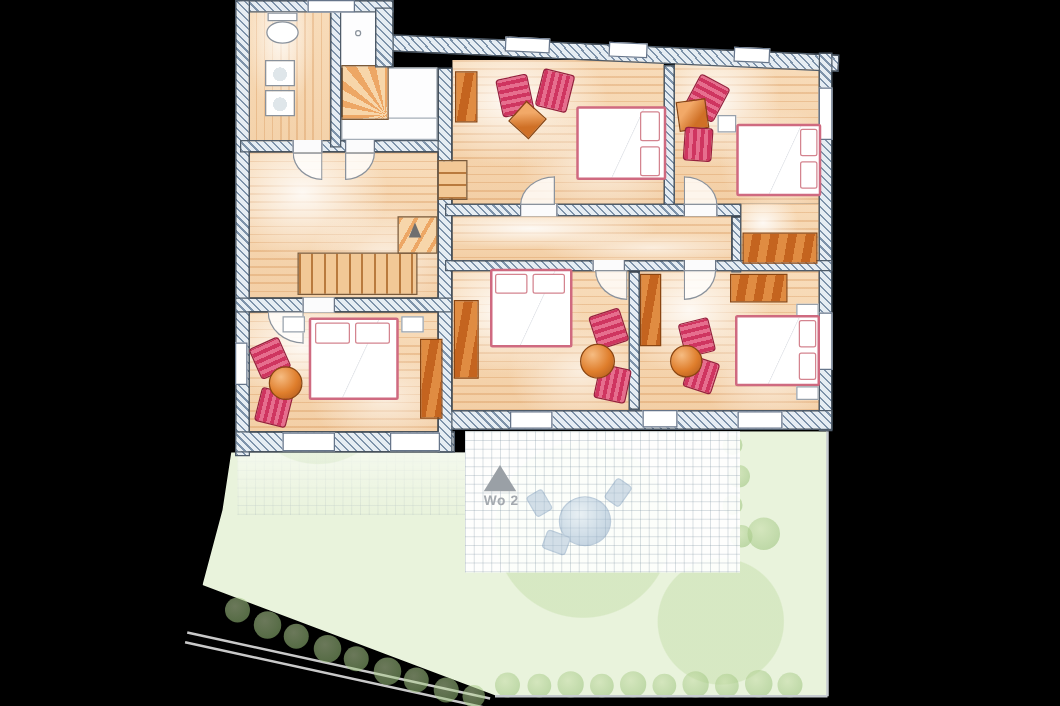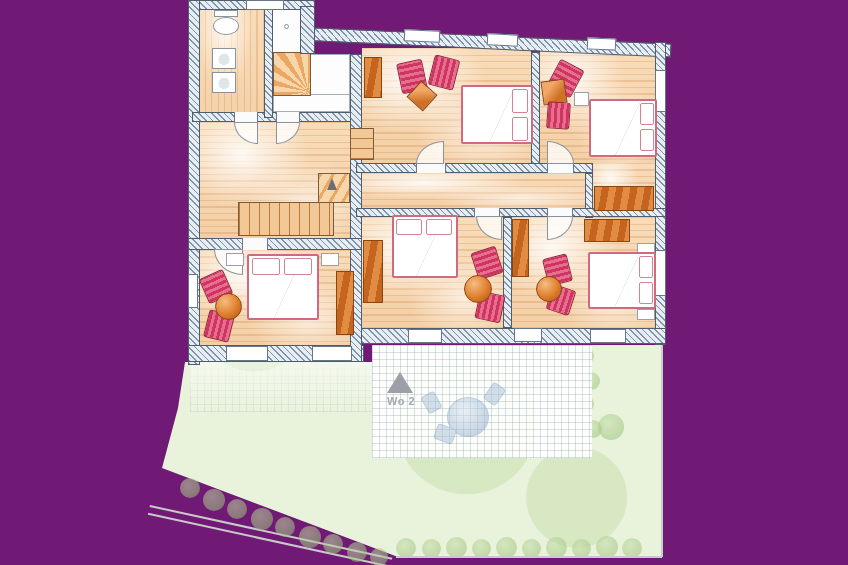--- a/index.html
+++ b/index.html
@@ -1,16 +1,16 @@
 <!DOCTYPE html>
 <html><head>
 <meta charset="utf-8">
 <style>
   html,body{margin:0;padding:0;background:#fff;}
-  #stage{position:relative;width:848px;height:565px;background:#701a75;overflow:hidden;
+  #stage{position:relative;width:848px;height:565px;background:#000000;overflow:hidden;
          font-family:"Liberation Sans", sans-serif;}
   .abs{position:absolute;}
   
   .wall{position:absolute;
     background:repeating-linear-gradient(45deg,#7e93aa 0 1.2px,#e6edf3 1.2px 4.5px);
     border:1px solid #4f5c6a;box-sizing:border-box;}
   
   .wood{position:absolute;
     background:
       radial-gradient(ellipse at 28% 28%, rgba(255,255,255,.85), rgba(255,255,255,0) 45%),

